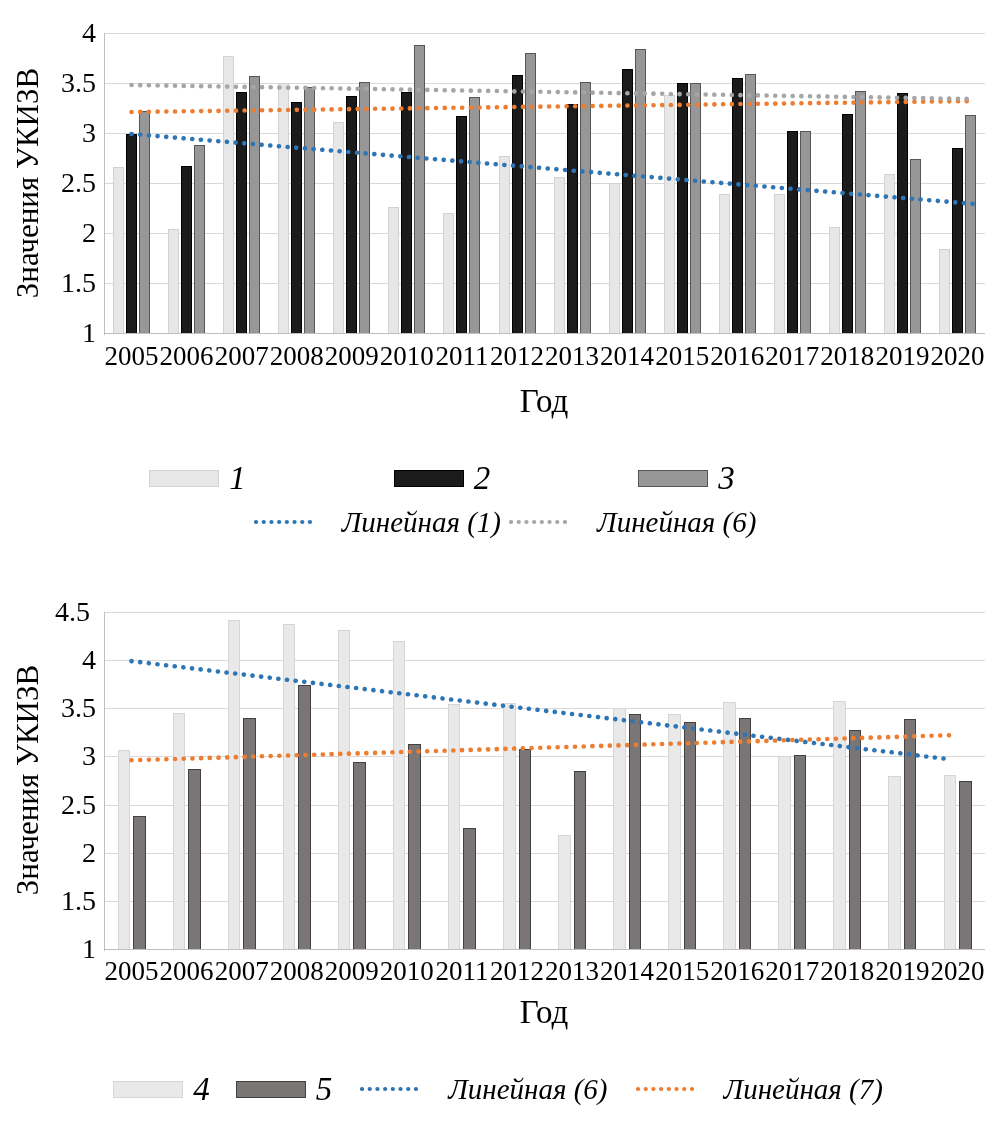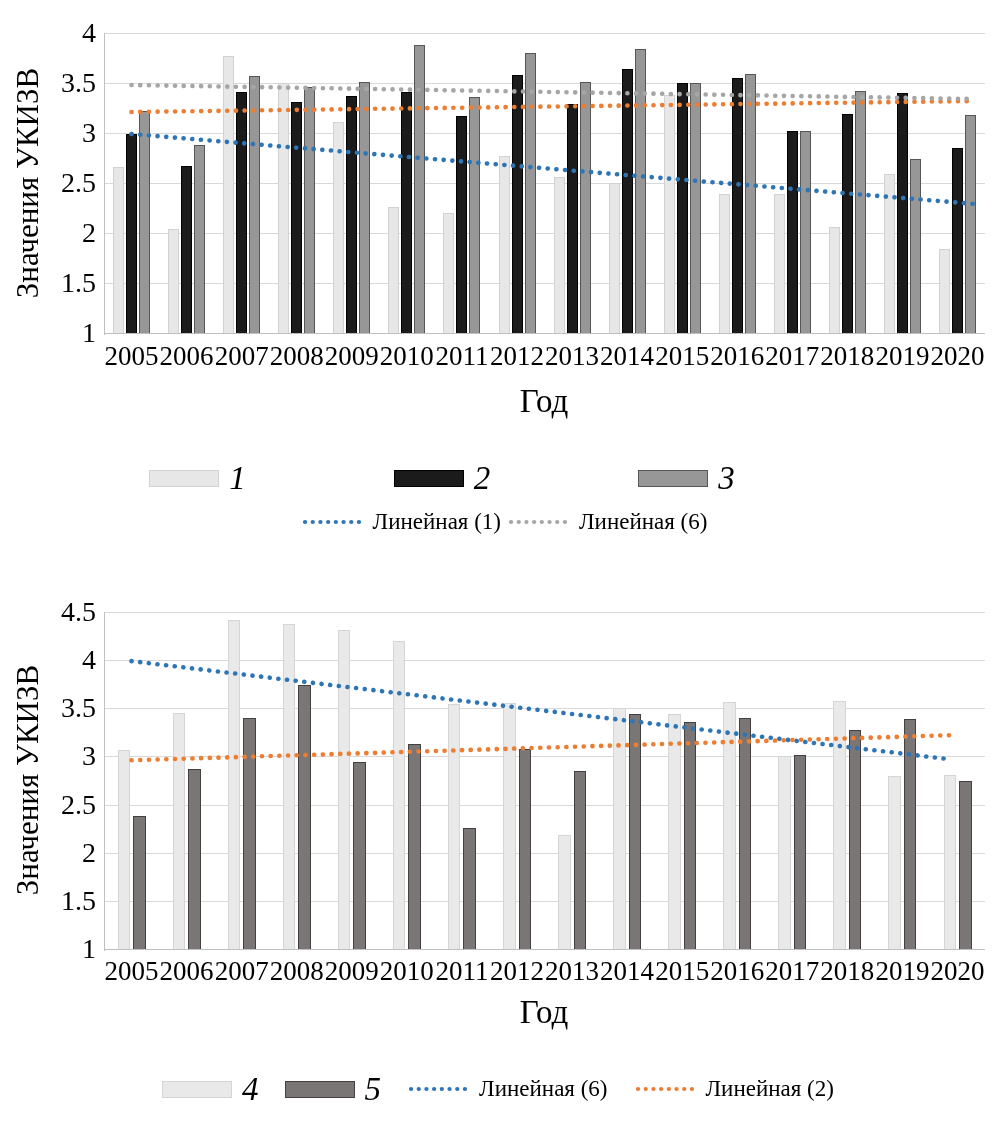--- a/index.html
+++ b/index.html
@@ -12,21 +12,21 @@
   .xtick{position:absolute;text-align:center;font-size:27px;line-height:30px;white-space:nowrap;}
   .bar{position:absolute;box-sizing:border-box;}
   .ylabel{position:absolute;white-space:nowrap;font-size:31px;
           transform:translate(-50%,-50%) rotate(-90deg);}
   .xtitle{position:absolute;transform:translateX(-50%);font-size:33px;white-space:nowrap;}
   .trend-svg{position:absolute;overflow:visible;}
   .legend-row{position:absolute;left:0;width:996px;display:flex;justify-content:center;align-items:center;}
   .legend-item{display:flex;align-items:center;}
   .swatch{width:70px;height:17px;box-sizing:border-box;margin-right:10px;}
   .swatch-label{font-style:italic;font-size:33px;line-height:34px;}
-  .trend-label{font-size:23px;line-height:32px;white-space:nowrap;margin-left:6px;}
+  .trend-label{font-size:29px;line-height:32px;white-space:nowrap;margin-left:24px;font-style:italic;}
 </style>
 </head>
 <body>
 
 <div id="canvas">
 
   <div id="chart0">
     <div class="ylabel" style="left:28px;top:183px;">Значения УКИЗВ</div>
     <div class="xtitle" style="left:544px;top:383px;">Год</div>
   <div class="gridline" style="left: 104px; top: 33px; width: 881px;"></div>
@@ -142,21 +142,21 @@
           <line x1="4" y1="6" x2="62" y2="6" stroke="#a6a6a6" stroke-width="4.2" stroke-linecap="round" stroke-dasharray="0.1 7.6"></line>
         </svg>
         <div class="trend-label">Линейная (6)</div>
       </div>
     </div>
 
   <div id="chart1">
     <div class="ylabel" style="left:28px;top:780px;">Значения УКИЗВ</div>
     <div class="xtitle" style="left:544px;top:994px;">Год</div>
   <div class="gridline" style="left: 104px; top: 612px; width: 881px;"></div>
-      <div class="ytick" style="left: 26px; top: 597px;">4.5</div>
+      <div class="ytick" style="left: 20px; top: 597px;">4.5</div>
       <div class="gridline" style="left: 104px; top: 660.1px; width: 881px;"></div>
       <div class="ytick" style="left: 26px; top: 645.1px;">4</div>
       <div class="gridline" style="left: 104px; top: 708.3px; width: 881px;"></div>
       <div class="ytick" style="left: 26px; top: 693.3px;">3.5</div>
       <div class="gridline" style="left: 104px; top: 756.4px; width: 881px;"></div>
       <div class="ytick" style="left: 26px; top: 741.4px;">3</div>
       <div class="gridline" style="left: 104px; top: 804.6px; width: 881px;"></div>
       <div class="ytick" style="left: 26px; top: 789.6px;">2.5</div>
       <div class="gridline" style="left: 104px; top: 852.7px; width: 881px;"></div>
       <div class="ytick" style="left: 26px; top: 837.7px;">2</div>
@@ -231,17 +231,17 @@
       <div class="legend-item">
         <svg width="66" height="12">
           <line x1="4" y1="6" x2="62" y2="6" stroke="#2e75b6" stroke-width="4.2" stroke-linecap="round" stroke-dasharray="0.1 7.6"></line>
         </svg>
         <div class="trend-label">Линейная (6)</div>
       </div>
       <div class="legend-item">
         <svg width="66" height="12">
           <line x1="4" y1="6" x2="62" y2="6" stroke="#ed7d31" stroke-width="4.2" stroke-linecap="round" stroke-dasharray="0.1 7.6"></line>
         </svg>
-        <div class="trend-label">Линейная (2)</div>
+        <div class="trend-label">Линейная (7)</div>
       </div>
     </div>
 
 </div>
 
 </body></html>

